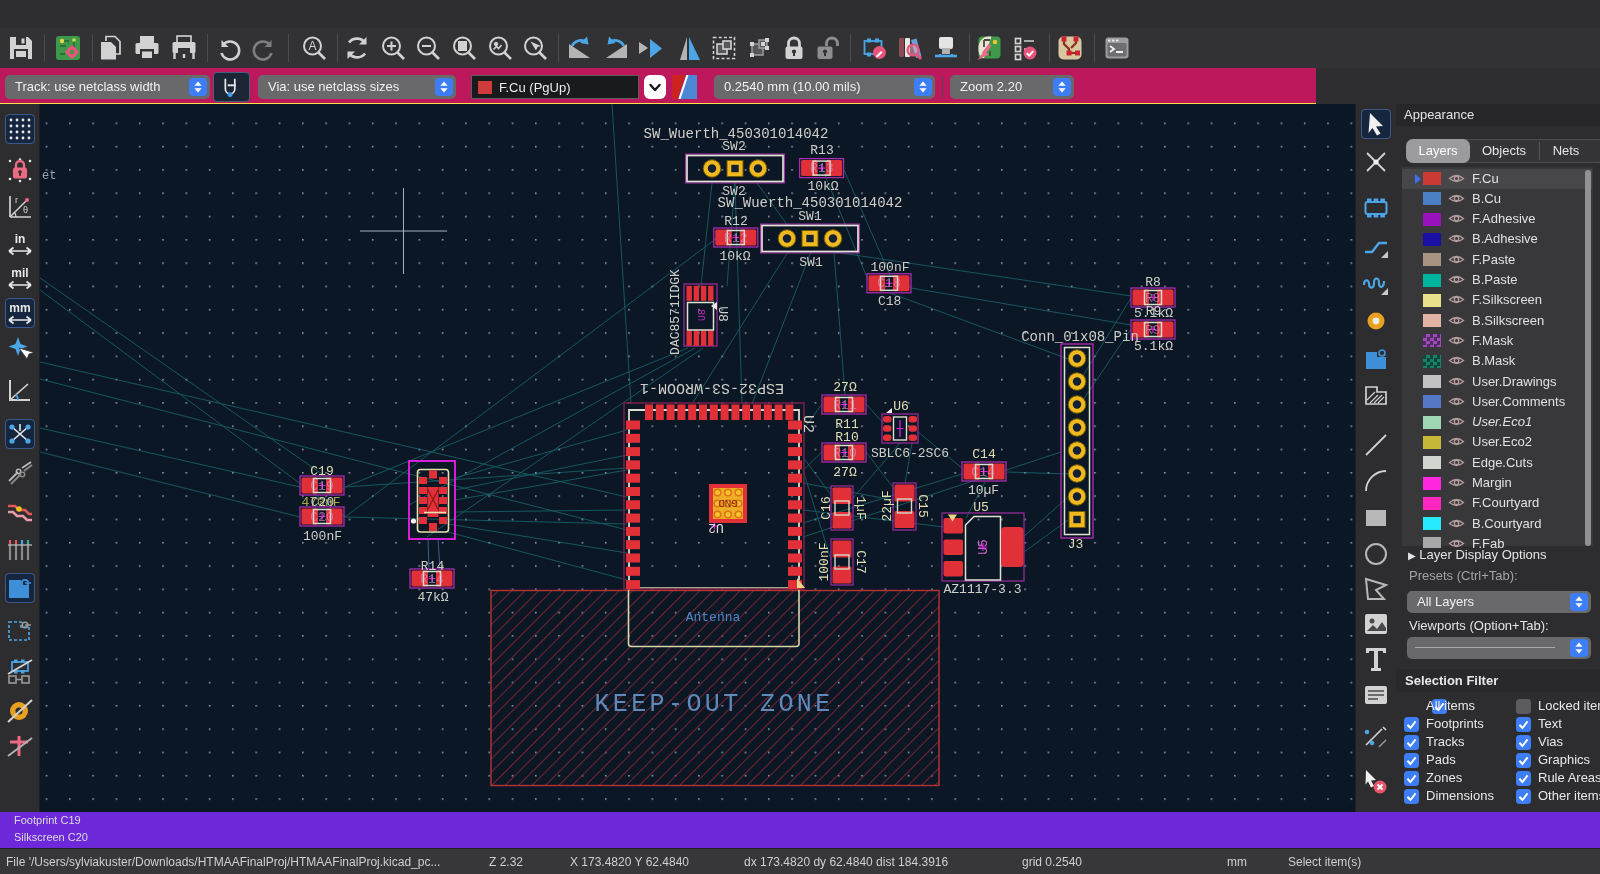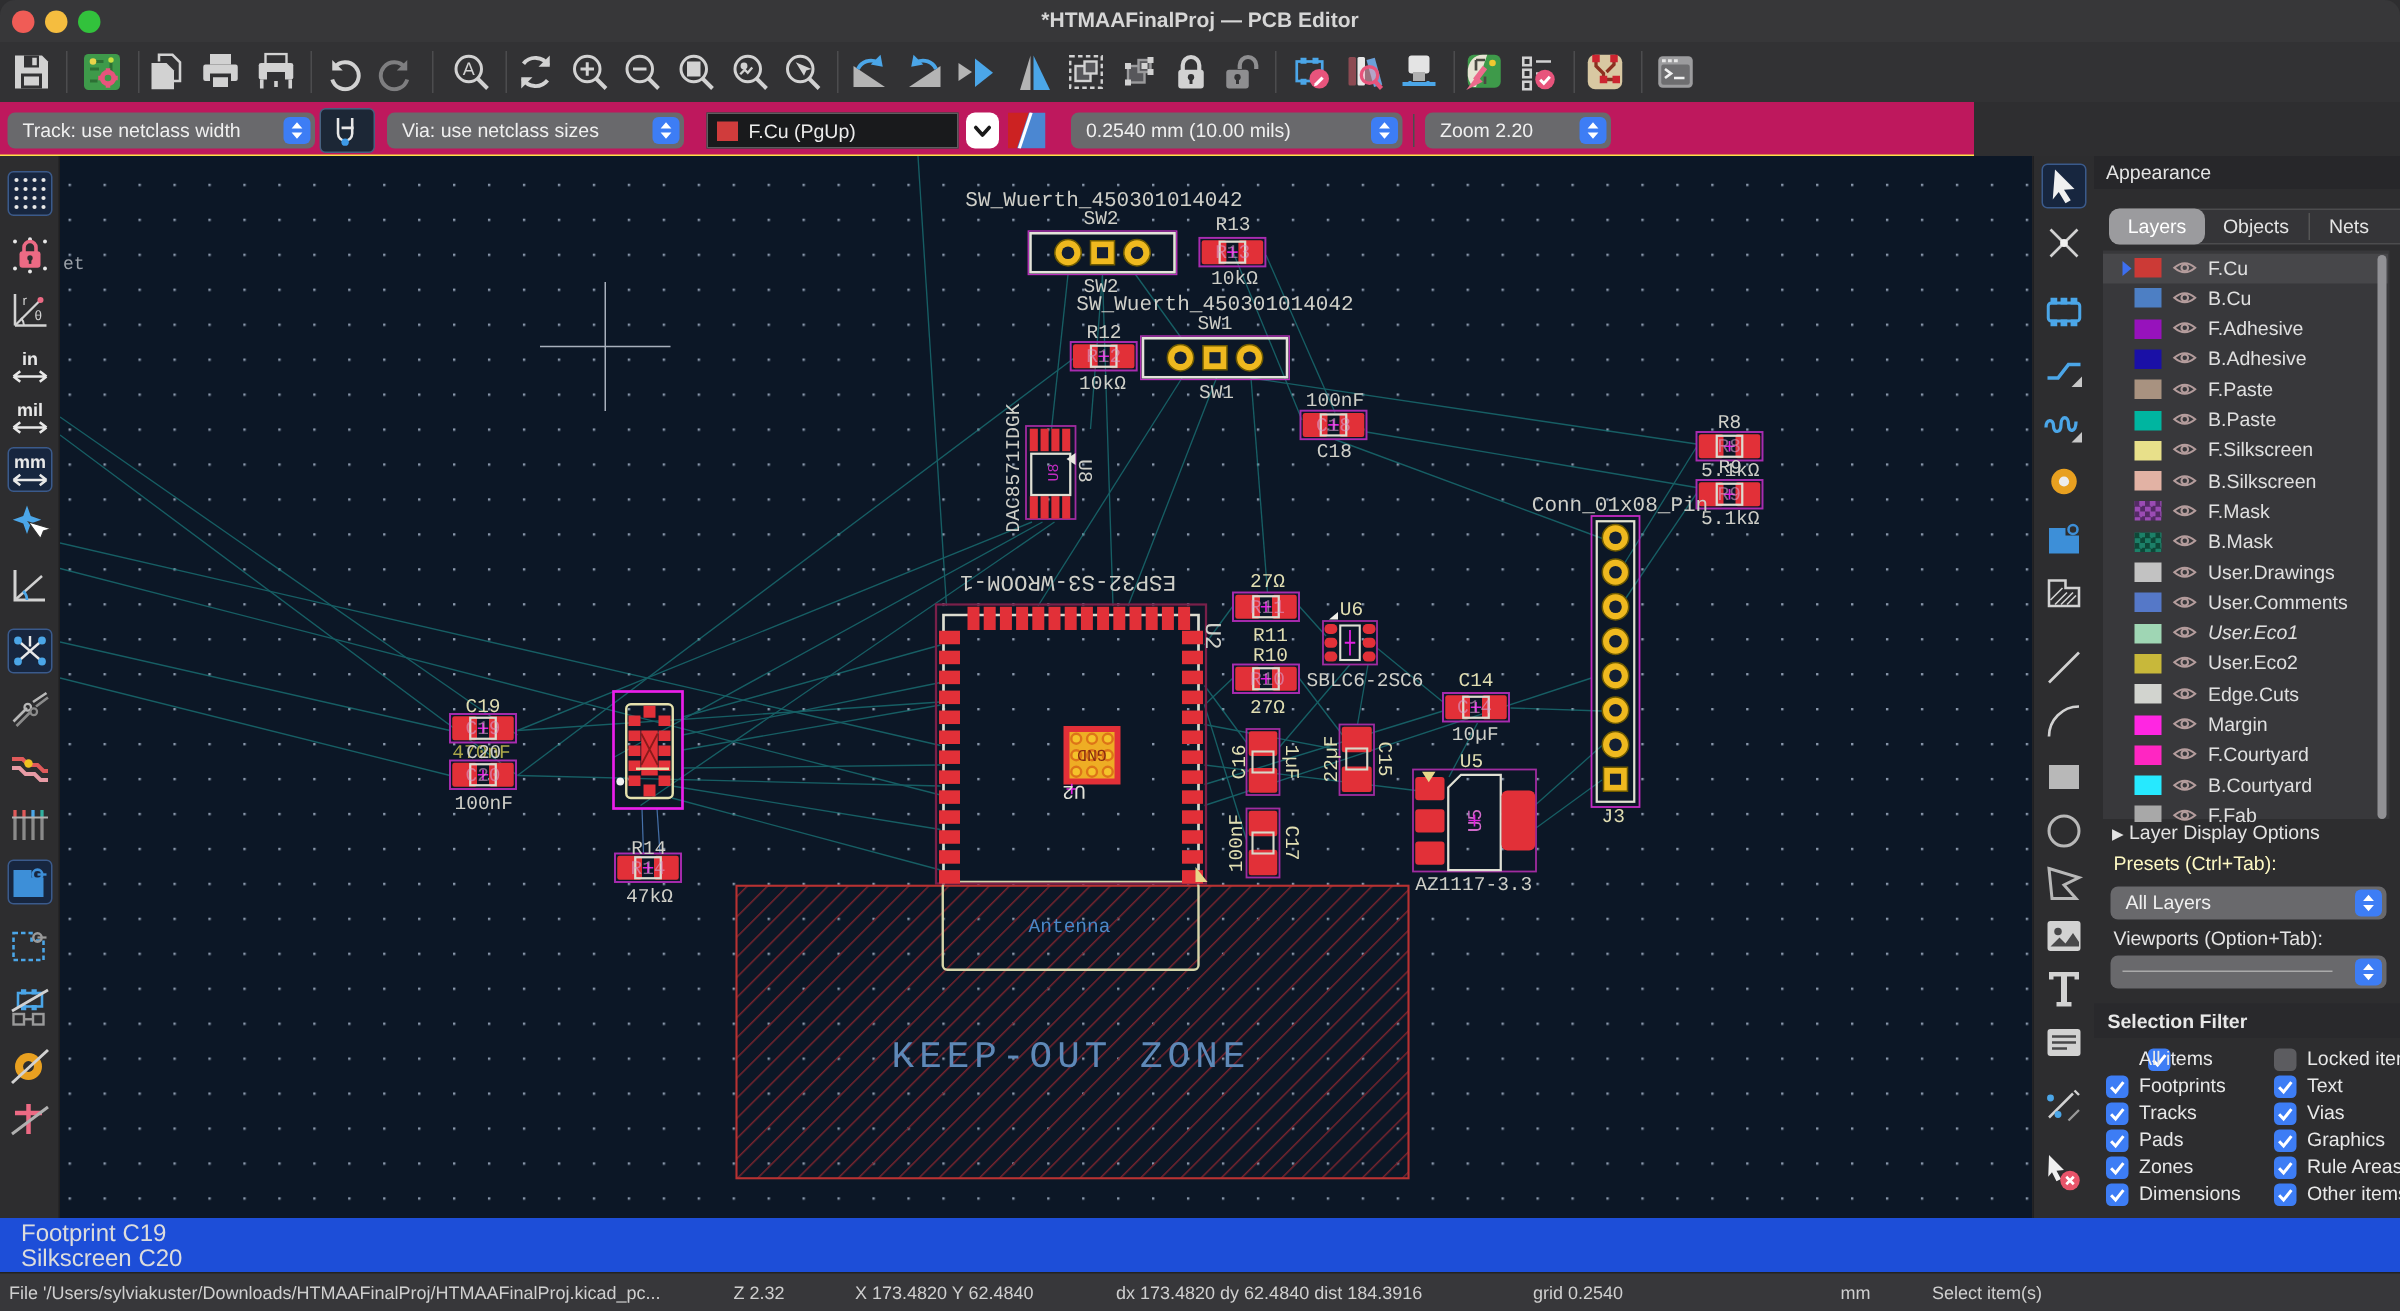--- a/index.html
+++ b/index.html
@@ -29,34 +29,28 @@
   #rpanel { position:absolute; left:1396px; top:104px; width:204px; height:708px; background:#2d2d2f; color:#e2e2e2; font-size:13px; }
   .lrow { position:absolute; left:6px; width:192px; height:20px; }
   .swatch { position:absolute; left:21px; top:3.5px; width:18px; height:13px; }
   .eye { position:absolute; left:46px; top:3px; }
   .lname { position:absolute; left:70px; top:2px; font-size:13px; color:#e0e0e0; }
   .cbrow { position:absolute; height:18px; }
   .cb { position:absolute; top:1px; width:15px; height:15px; border-radius:3.5px; background:#3d7df5; }
   .cb.off { background:#5c5c60; }
   .cbl { position:absolute; left:22px; top:0; font-size:13px; color:#e8e8e8; white-space:nowrap; }
   
-  #msgbar { position:absolute; left:0; top:812px; width:1600px; height:36px; background:#1d4ed8; color:#dcdcdc; font-size:16px; }
+  #msgbar { position:absolute; left:0; top:812px; width:1600px; height:36px; background:#6d28d9; color:#dcdcdc; font-size:11px; }
   #statusbar { position:absolute; left:0; top:848px; width:1600px; height:26px; background:#37373a; border-top:1px solid #222; color:#cfcfcf; font-size:12px; }
   #statusbar span { position:absolute; top:6px; white-space:nowrap; }
   #canvas { position:absolute; left:40px; top:104px; }
 </style>
 </head>
 <body>
 <div id="win">
-  <div id="titlebar">
-    <div class="tl" style="left:8px;  background:#f05c56;"></div>
-    <div class="tl" style="left:30px; background:#f5bd3f;"></div>
-    <div class="tl" style="left:52px; background:#32c23c;"></div>
-    <div id="title">*HTMAAFinalProj — PCB Editor</div>
-  </div>
   <div id="row1">
     <div class="ic" style="left:8px"><svg viewBox="0 0 26 26">
           <path d="M2 2 h18 l4 4 v18 H2 z" fill="#d2d2d2"></path>
           <rect x="8" y="2" width="10" height="8" fill="#323234"></rect>
           <rect x="13.5" y="3.5" width="3" height="5" fill="#d2d2d2"></rect>
           <rect x="6" y="14" width="14" height="10" fill="#323234"></rect>
           <rect x="8" y="16" width="10" height="6" fill="#d2d2d2"></rect>
         </svg></div>
     <div class="sep1" style="left:44px"></div>
     <div class="ic" style="left:55px"><svg viewBox="0 0 26 26">
@@ -1030,21 +1024,21 @@
 <div class="swatch" style="background:#a8a8a8;"></div>
 <svg class="eye" width="17" height="13" viewBox="0 0 17 13">
             <path d="M1.5 6.5 Q8.5 0.5 15.5 6.5 Q8.5 12.5 1.5 6.5 z" fill="none" stroke="#b49c9c" stroke-width="1.3"></path>
             <circle cx="8.5" cy="6.5" r="2.2" fill="none" stroke="#b49c9c" stroke-width="1.4"></circle>
           </svg>
 <div class="lname">F.Fab</div>
 </div>
 </div>
 <div style="position:absolute;left:189px;top:66px;width:6px;height:376px;border-radius:3px;background:#919195;"></div>
 <div style="position:absolute;left:12px;top:443px;font-size:13px;color:#e4e4e4;"><span style="font-size:10px;">▶</span> Layer Display Options</div>
-<div style="position:absolute;left:13px;top:464px;font-size:13px;color:#fef9c3;">Presets (Ctrl+Tab):</div>
+<div style="position:absolute;left:13px;top:464px;font-size:13px;color:#a3a3a3;">Presets (Ctrl+Tab):</div>
 <div class="popup" style="left:11px;top:487px;width:184px;height:22px;line-height:22px;">All Layers<div class="chev" style="top:2px;">
           <svg viewBox="0 0 18 18">
             <path d="M9 3.5 l3.6 4.2 h-7.2z M9 14.5 l3.6-4.2 h-7.2z" fill="#fff"></path>
           </svg>
         </div></div>
 <div style="position:absolute;left:13px;top:514px;font-size:13px;color:#e4e4e4;">Viewports (Option+Tab):</div>
 <div class="popup" style="left:11px;top:533px;width:184px;height:22px;line-height:22px;">
         <div style="position:absolute;left:8px;top:10px;width:140px;height:1px;background:#aaa;"></div>
         <div class="chev" style="top:2px;">
           <svg viewBox="0 0 18 18">

